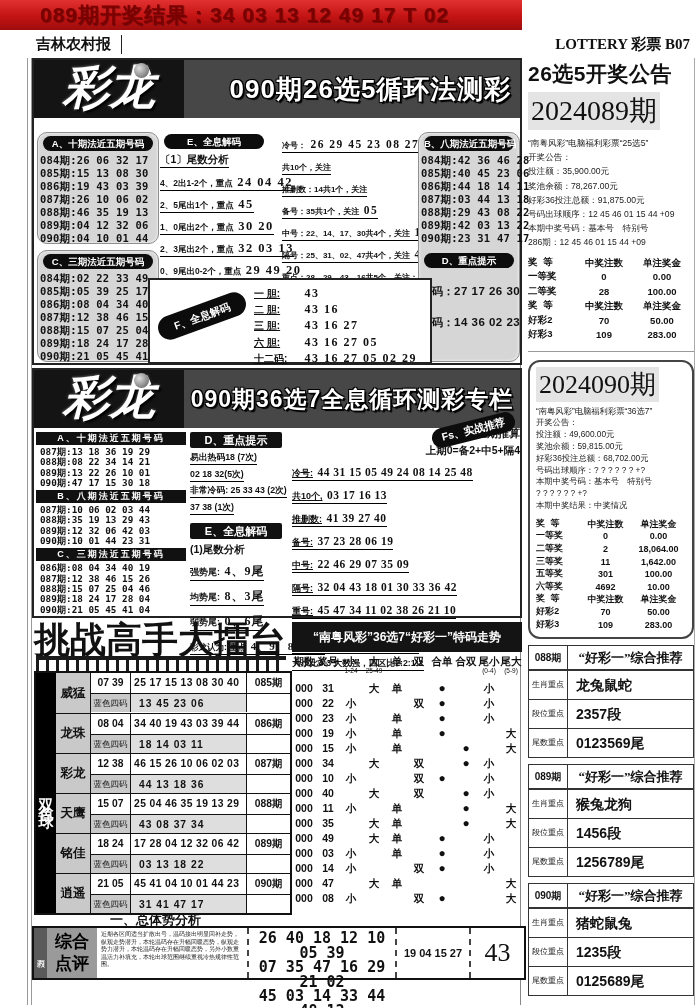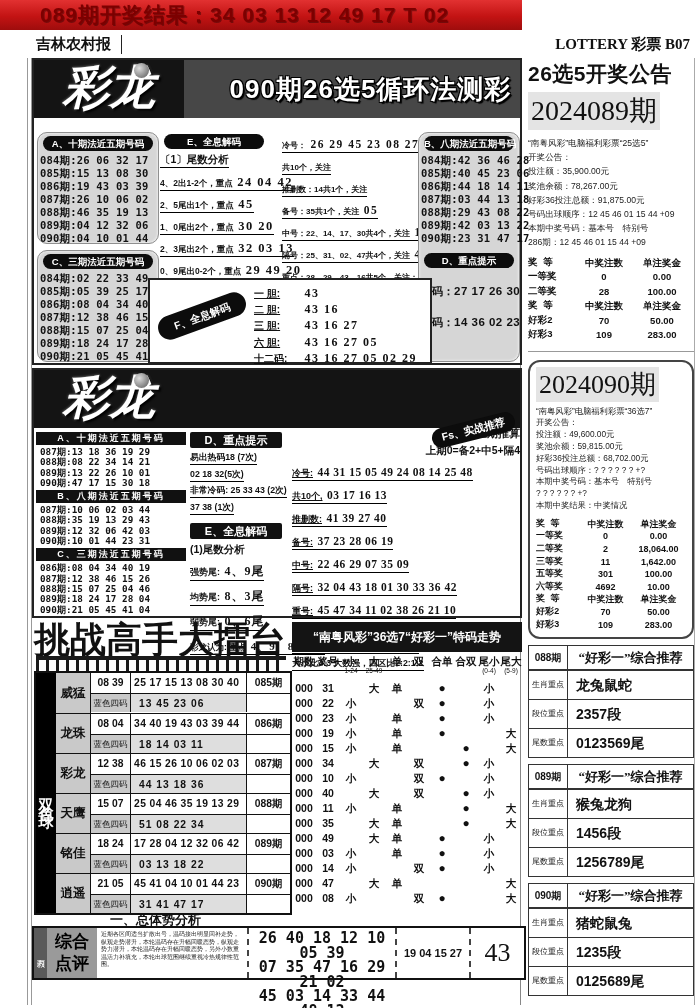--- a/index.html
+++ b/index.html
@@ -294,20 +294,21 @@
       </div>
     </div>
   </section>
 
   <section class="sec" id="s2">
     <div class="sec-head">
       <div class="logo">
         <span>彩龙</span>
         <i class="orb"></i>
       </div>
+      <div class="sec-title">090期36选7全息循环测彩专栏</div>
     </div>
 
     <div class="colL2">
       <div class="strip">A、十期法近五期号码</div>
       <div class="numrow2">087期:13 18 36 19 29</div>
         <div class="numrow2">088期:08 22 34 14 21</div>
         <div class="numrow2">089期:13 22 26 10 01</div>
         <div class="numrow2">090期:47 17 15 30 18</div>
       <div class="strip">B、八期法近五期号码</div>
       <div class="numrow2">087期:10 06 02 03 44</div>
@@ -372,21 +373,21 @@
   <div class="s3title">挑战高手大擂台</div>
   <div class="comb"></div>
 
   <div class="exptable">
     <div class="sideband">双色球</div>
     <div class="expcol">
 
         <div class="exp">
           <div class="exp-name">威猛</div>
           <div class="exp-grid">
-            <div class="c r2">08 39</div>
+            <div class="c r2">07 39</div>
             <div class="c nums">25 17 15 13 08 30 40</div>
             <div class="c per">085期</div>
             <div class="c bl">蓝色四码</div>
             <div class="c bn">13 45 23 06</div>
             <div class="c bt"></div>
           </div>
         </div>
 
         <div class="exp">
           <div class="exp-name">龙珠</div>
@@ -412,21 +413,21 @@
           </div>
         </div>
 
         <div class="exp">
           <div class="exp-name">天鹰</div>
           <div class="exp-grid">
             <div class="c r2">15 07</div>
             <div class="c nums">25 04 46 35 19 13 29</div>
             <div class="c per">088期</div>
             <div class="c bl">蓝色四码</div>
-            <div class="c bn">51 08 22 34</div>
+            <div class="c bn">43 08 37 34</div>
             <div class="c bt"></div>
           </div>
         </div>
 
         <div class="exp">
           <div class="exp-name">铭佳</div>
           <div class="exp-grid">
             <div class="c r2">18 24</div>
             <div class="c nums">17 28 04 12 32 06 42</div>
             <div class="c per">089期</div>

